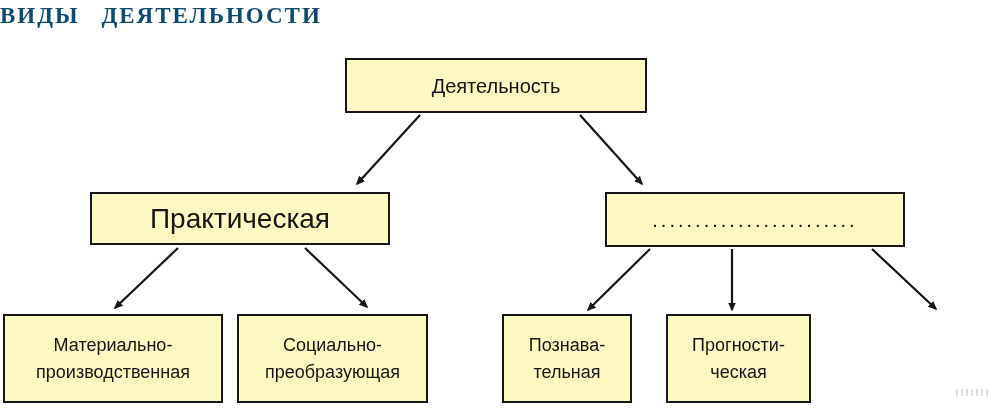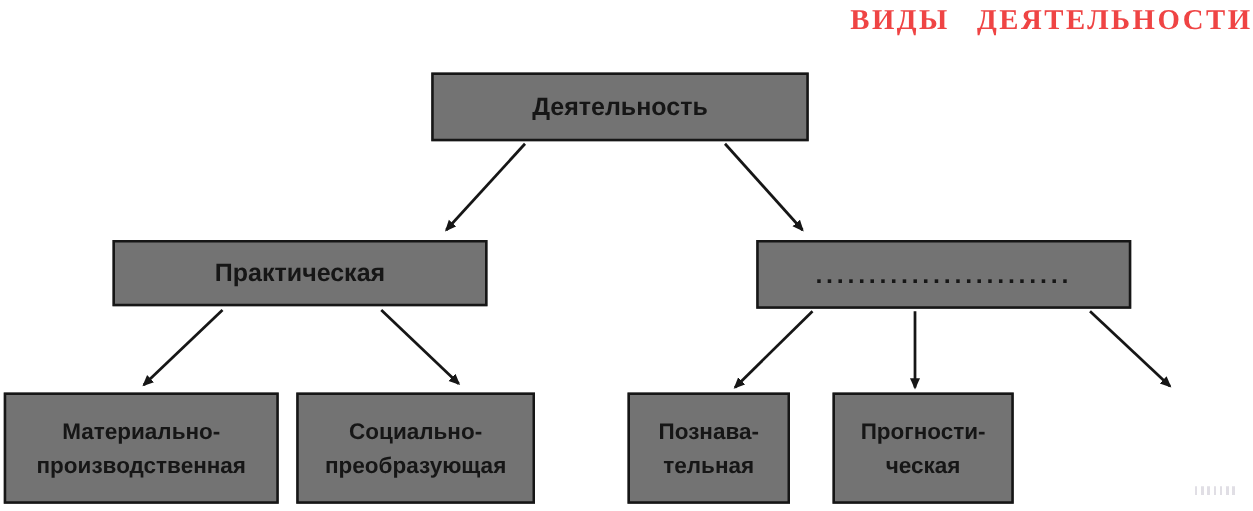--- a/index.html
+++ b/index.html
@@ -14,45 +14,45 @@
     background: #ffffff;
     overflow: hidden;
     font-family: "Liberation Sans", sans-serif;
     color: #161616;
   }
   .diagram-title {
     position: absolute;
     top: 3px;
     left: 0;
     width: 100%;
-    text-align: right;
+    text-align: left;
     font-family: "Liberation Serif", serif;
     font-weight: bold;
     font-size: 23px;
     letter-spacing: 2px;
     word-spacing: 14px;
-    color: #ef4444;
+    color: #0c4a6e;
   }
   .node {
     position: absolute;
     box-sizing: border-box;
     border: 2.5px solid #161616;
-    background: #737373;
+    background: #fef9c3;
     display: flex;
     align-items: center;
     justify-content: center;
     text-align: center;
-    font-weight: bold;
+    font-weight: normal;
     font-size: 18px;
     line-height: 1.5;
     white-space: pre-line;
     color: #161616;
   }
   #node-root        { left: 345px; top: 58px;  width: 302px; height: 55px; font-size: 20px; }
-  #node-practical   { left: 90px;  top: 192px; width: 300px; height: 53px; font-size: 20px; }
+  #node-practical   { left: 90px;  top: 192px; width: 300px; height: 53px; font-size: 28px; }
   #node-placeholder { left: 605px; top: 192px; width: 300px; height: 55px; font-size: 20px;
                       letter-spacing: 3px; line-height: 1; }
   #node-material    { left: 3px;   top: 314px; width: 220px; height: 89px; }
   #node-social      { left: 237px; top: 314px; width: 191px; height: 89px; }
   #node-cognitive   { left: 490px; top: 314px; width: 130px; height: 89px; margin-left: 12px; }
   #node-prognostic  { left: 666px; top: 314px; width: 145px; height: 89px; }
   #node-value       { left: 785px; top: 314px; width: 193px; height: 89px; }
   .edges-layer {
     position: absolute;
     left: 0; top: 0;

